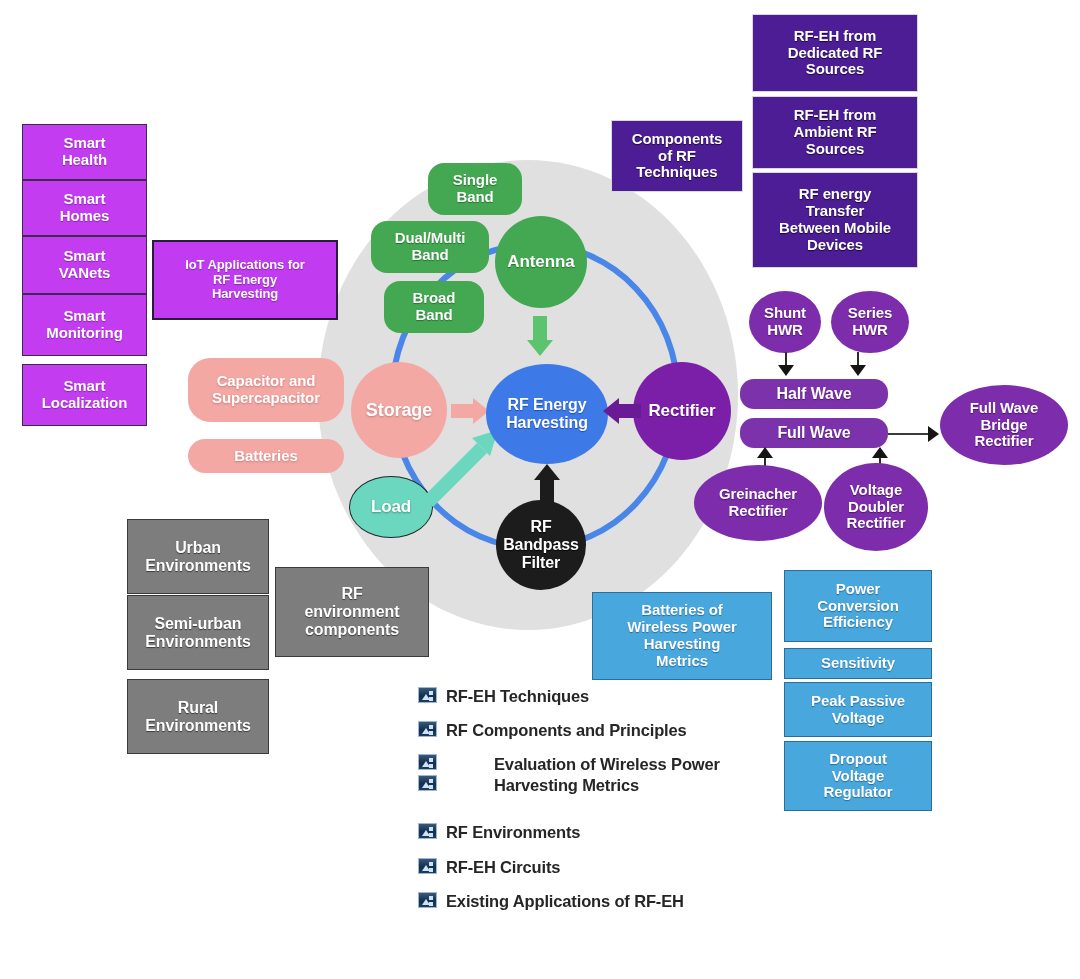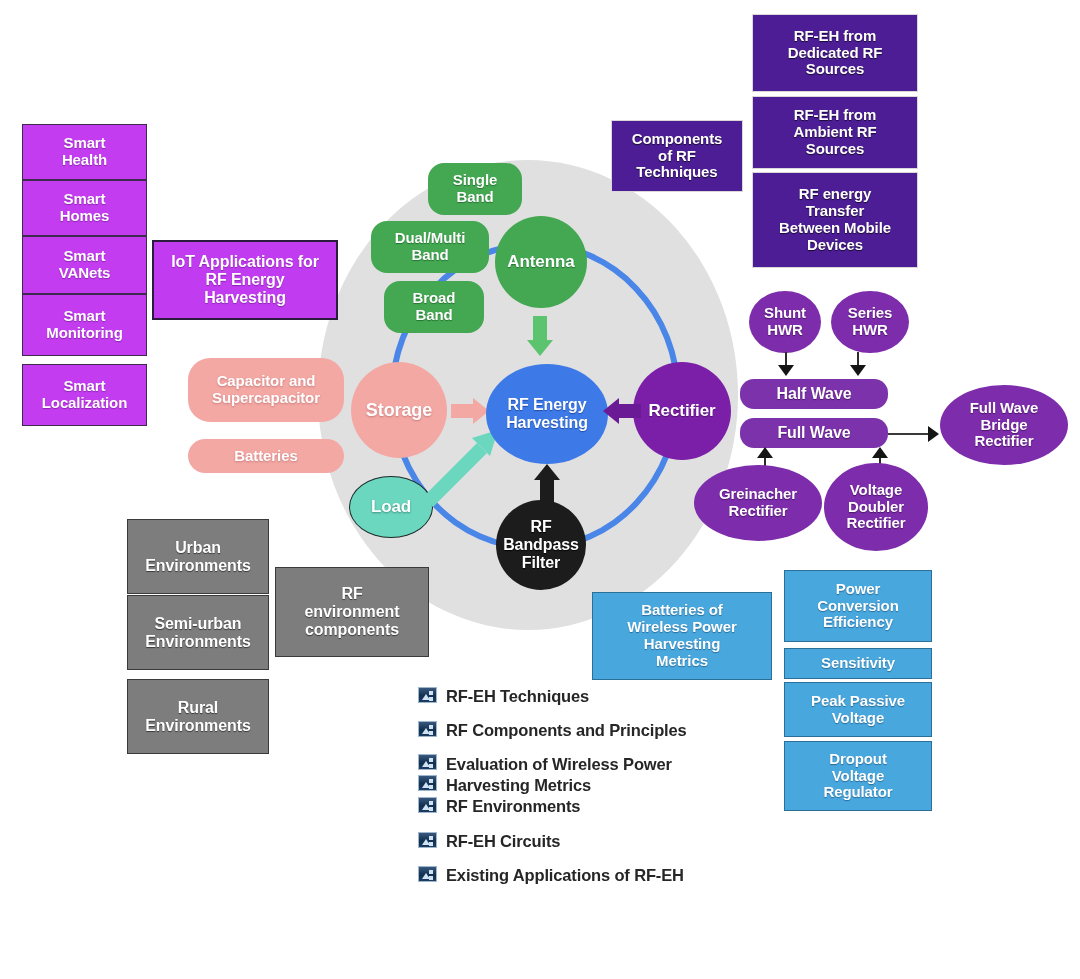--- a/index.html
+++ b/index.html
@@ -25,21 +25,21 @@
   
   .magenta {
     background: #c43cf0;
     border: 1.5px solid #3c2b4c;
     font-size: 15px;
     text-shadow: 0 1px 1px rgba(90,20,120,.55);
   }
   .magenta-wide {
     background: #c13cf0;
     border: 2px solid #2b1b3c;
-    font-size: 16px;
+    font-size: 13px;
     text-shadow: 0 1px 1px rgba(90,20,120,.55);
   }
 
   
   .navy {
     background: #4c1d95;
     border: 1.5px solid #d9d9d9;
     font-size: 15px;
     text-shadow: 0 1px 1px rgba(0,0,0,.7);
     margin-left: 16px;
@@ -179,21 +179,21 @@
     background: #cfe2f3;
     box-shadow: 0 6px 0 0 #cfe2f3;
   }
   .legend-text {
     font-size: 16.5px; font-weight: bold; color: #262626;
     line-height: 1.28;
     letter-spacing: -0.15px;
     white-space: pre-line;
   }
   .legend-row.two-line .legend-icon { margin-top: 0px; }
-  .legend-row.two-line { margin-bottom: 0; }
+  .legend-row.two-line { margin-bottom: 26px; gap: 48px; }
   .legend-row.two-line .second-icon {
     position: absolute; left: 0; top: 21px;
     width: 19px; height: 16px;
     border: 1px solid #9fb6cf;
     background: linear-gradient(#38587d, #12304f 55%, #1b3d60);
     overflow: hidden;
   }
   .legend-row.two-line .second-icon::before {
     content: "";
     position: absolute; left: 3px; bottom: 2px;

